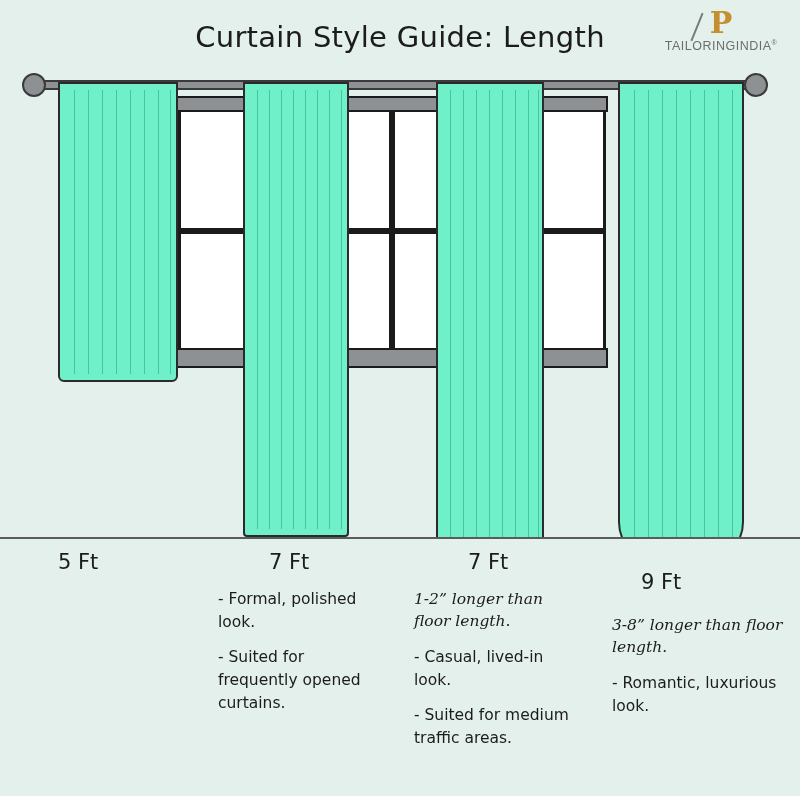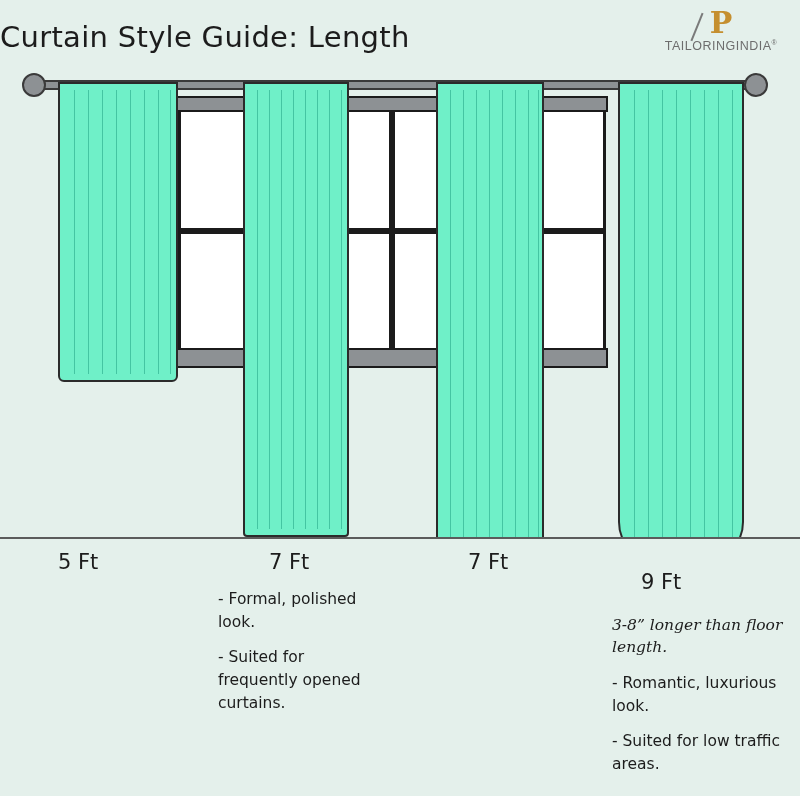--- a/index.html
+++ b/index.html
@@ -15,20 +15,21 @@
     overflow: hidden;
     font-family: "Liberation Sans", sans-serif;
   }
 
   
   .title {
     position: absolute;
     left: 0;
     top: 20px;
     width: 800px;
+    text-align: center;
     font-family: "DejaVu Sans", sans-serif;
     font-size: 29px;
     color: #1c1c1c;
     letter-spacing: 0.3px;
   }
 
   
   .brand {
     position: absolute;
     right: 14px;
@@ -270,20 +271,24 @@
   <div class="len-label" style="left:269px; top:550px">7 Ft</div>
   <div class="len-label" style="left:468px; top:550px">7 Ft</div>
   <div class="len-label" style="left:641px; top:570px">9 Ft</div>
 
 
   <div class="col" style="left:218px; top:588px">
     <div class="bullet">- Formal, polished  look.</div>
     <div class="bullet">- Suited for frequently opened curtains.</div>
   </div>
 
+  <div class="col" style="left:414px; top:588px">
+    <div class="lead">1-2” longer than floor length.</div>
+    <div class="bullet">- Casual, lived-in look.</div>
+    <div class="bullet">- Suited for medium traffic areas.</div>
+  </div>
 
   <div class="col" style="left:612px; top:614px; width:172px">
     <div class="lead">3-8” longer than floor length.</div>
     <div class="bullet">- Romantic, luxurious look.</div>
-    <div class="bullet">- Suited for low traffic areas.</div>
   </div>
 
 </div>
 
 </body></html>

